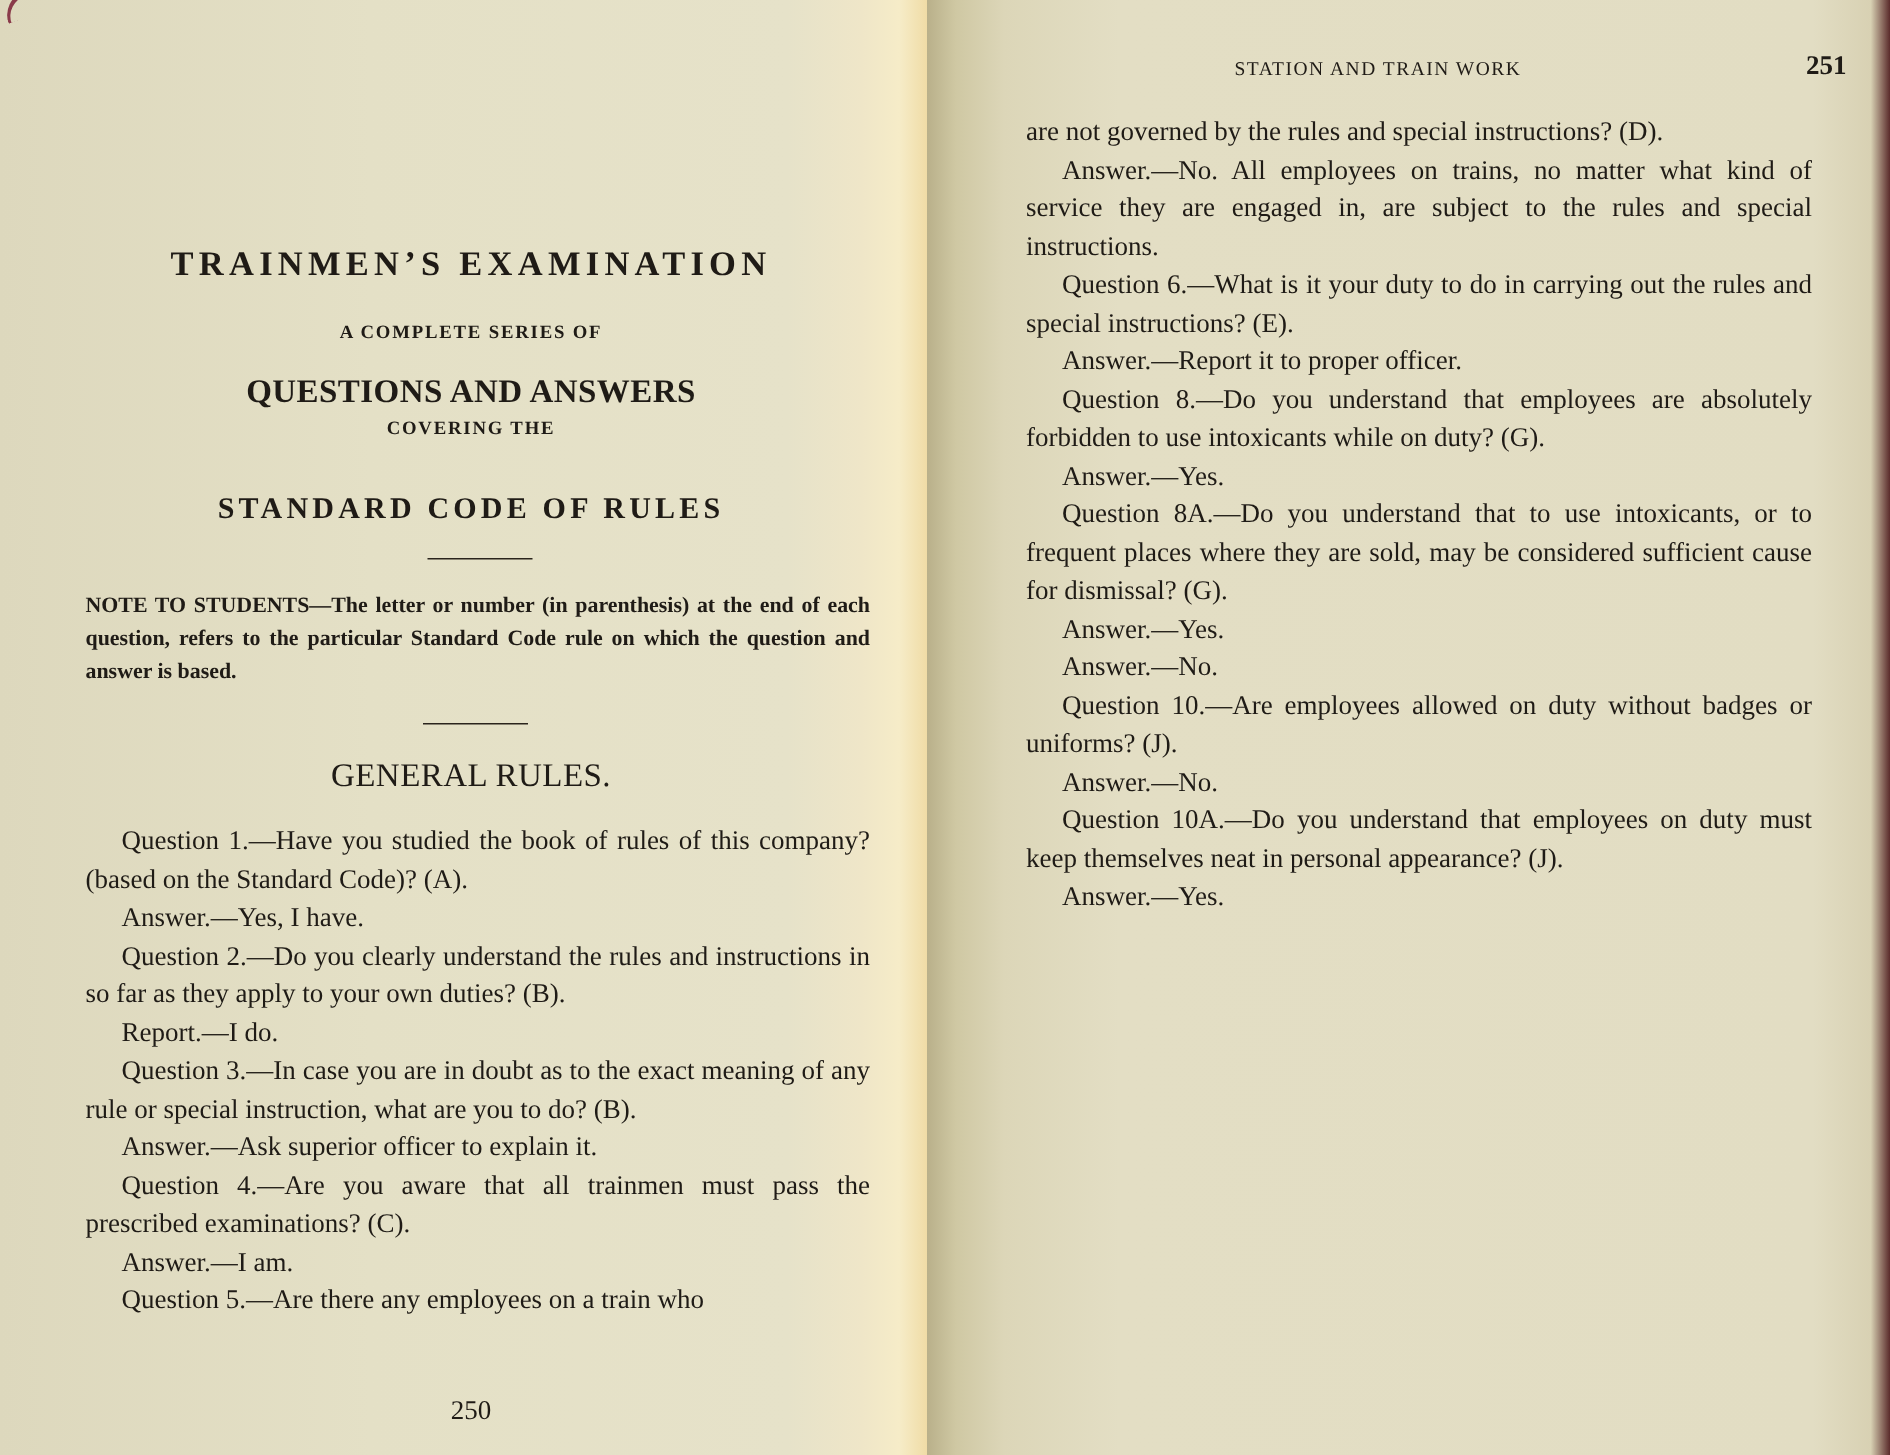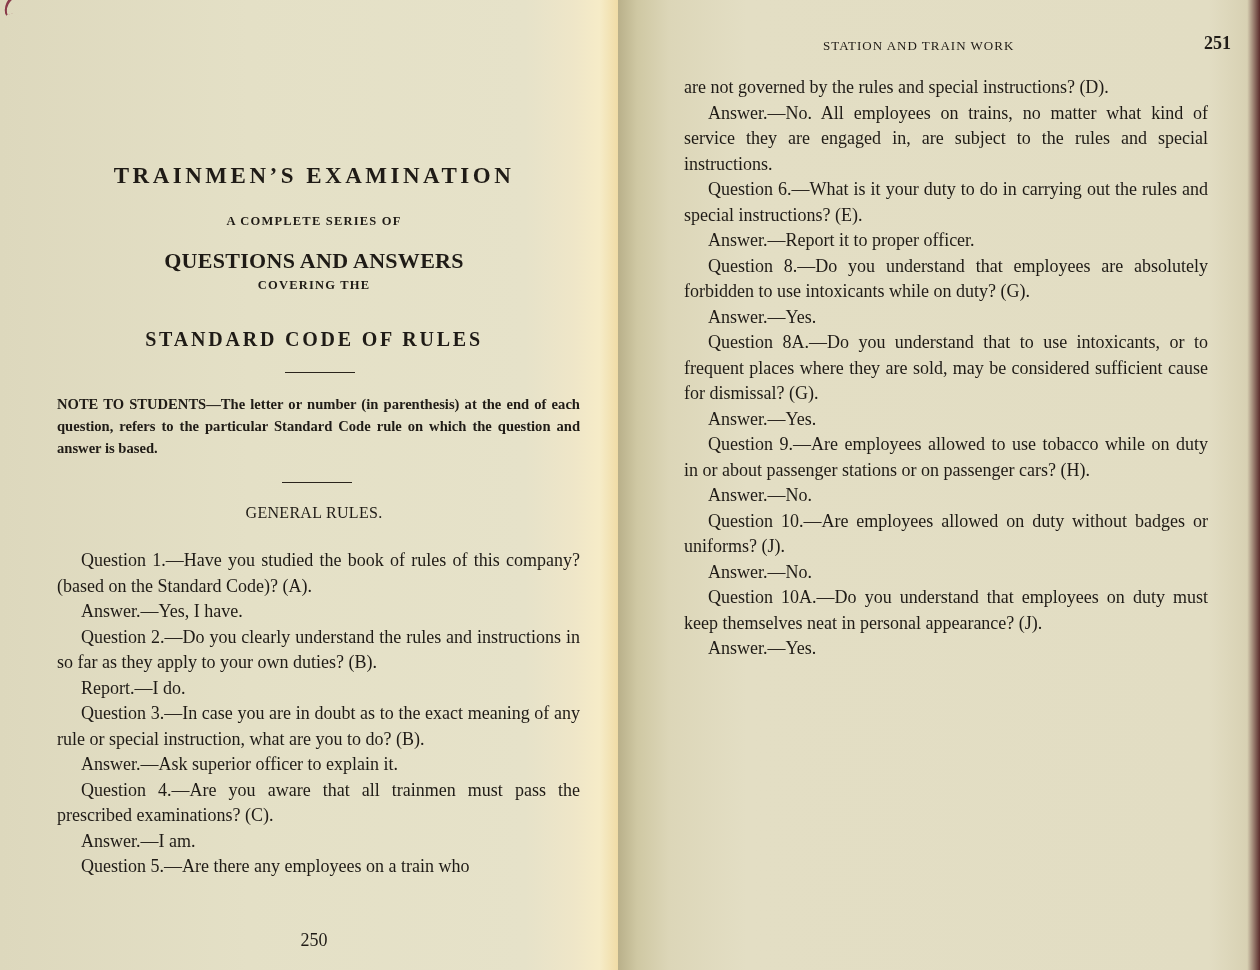--- a/index.html
+++ b/index.html
@@ -10,21 +10,21 @@
   .right{left:618px;width:642px;background:linear-gradient(90deg,#b9b08a 0%,#cfc8a3 3%,#dcd6b8 8%,#e3dec4 20%,#e2ddc3 92%,#d8d1b3 98%,#5a2b2b 100%);}
   .corner{position:absolute;left:0;top:0;width:28px;height:14px;border-top:3px solid #8a3b4a;border-left:2px solid #8a3b4a;border-radius:28px 0 0 0;transform:rotate(-20deg);transform-origin:0 0;}
   .block{position:absolute;}
   .center{text-align:center;}
   .t-main{font-size:23px;font-weight:bold;letter-spacing:3.5px;}
   .t-small{font-size:12.5px;font-weight:bold;letter-spacing:1.2px;}
   .t-qa{font-size:22px;font-weight:bold;letter-spacing:0.3px;}
   .t-std{font-size:20px;font-weight:bold;letter-spacing:2.8px;}
   .rule{position:absolute;height:1px;background:#2a241c;}
   .note{font-size:14.6px;font-weight:bold;line-height:22px;text-align:justify;}
-  .gen{font-size:16px;letter-spacing:0.3px;}
+  .gen{font-size:22px;letter-spacing:0.3px;}
   .para{font-size:18px;line-height:25.5px;text-align:justify;}
   .para p{margin:0;text-indent:24px;}
   .running{font-size:13px;letter-spacing:1px;}
   .pgnum{font-size:18px;}
 </style>
 </head>
 <body>
 
 <div class="spread">
 
@@ -64,21 +64,20 @@
 
     <div class="block para" style="left:66px;width:524px;top:75px;">
       <p style="text-indent:0">are not governed by the rules and special instructions? (D).</p>
       <p>Answer.—No. All employees on trains, no matter what kind of service they are engaged in, are subject to the rules and special instructions.</p>
       <p>Question 6.—What is it your duty to do in carrying out the rules and special instructions? (E).</p>
       <p>Answer.—Report it to proper officer.</p>
       <p>Question 8.—Do you understand that employees are absolutely forbidden to use intoxicants while on duty? (G).</p>
       <p>Answer.—Yes.</p>
       <p>Question 8A.—Do you understand that to use intoxicants, or to frequent places where they are sold, may be considered sufficient cause for dismissal? (G).</p>
       <p>Answer.—Yes.</p>
-      <p>Question 9.—Are employees allowed to use tobacco while on duty in or about passenger stations or on passenger cars? (H).</p>
       <p>Answer.—No.</p>
       <p>Question 10.—Are employees allowed on duty without badges or uniforms? (J).</p>
       <p>Answer.—No.</p>
       <p>Question 10A.—Do you understand that employees on duty must keep themselves neat in personal appearance? (J).</p>
       <p>Answer.—Yes.</p>
     </div>
   </div>
 </div>
 
 </body></html>

